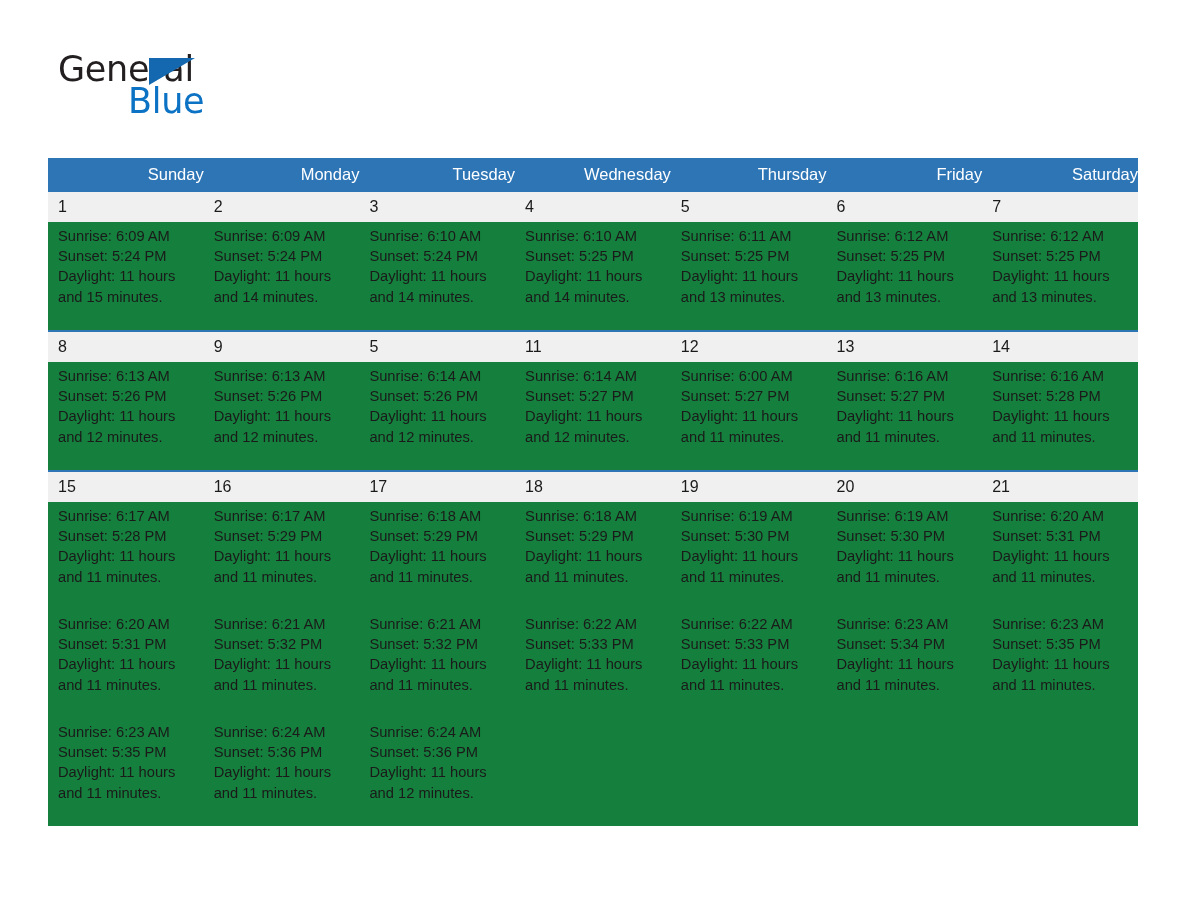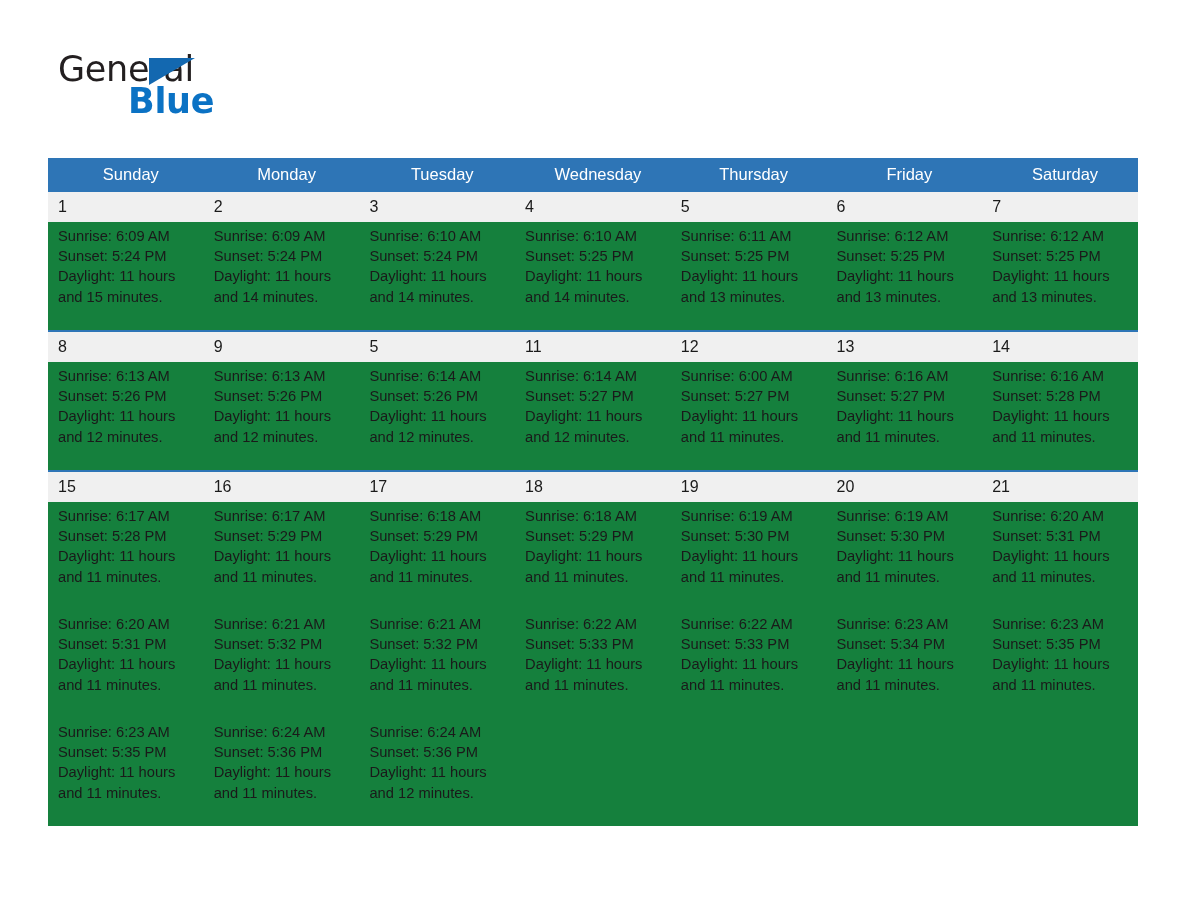--- a/index.html
+++ b/index.html
@@ -60,21 +60,21 @@
   }
   .brand-blue {
     position: absolute;
     left: 70px;
     top: 32px;
     font-size: 35px;
     line-height: 38px;
     letter-spacing: -0.3px;
     color: #0b72c4;
     font-family: "DejaVu Sans", sans-serif;
-    font-weight: 700;
+    font-weight: 400;
   }
 
   .title-block {
     position: absolute;
     right: 51px;
     top: 46px;
     text-align: right;
   }
   .cal-title {
     font-size: 42px;
@@ -104,21 +104,21 @@
     table-layout: fixed;
     width: 1090px;
   }
   table.cal col { width: 155.7px; }
 
   thead th {
     background: #2e75b6;
     color: #ffffff;
     font-size: 16.5px;
     font-weight: 400;
-    text-align: center;
+    text-align: right;
     padding: 7px 0 8px 10px;
     height: 16px;
     box-sizing: content-box;
     border: none;
   }
 
   tbody tr.daynums td {
     background: #f0f0f0;
     font-size: 16px;
     color: #1a1a1a;

